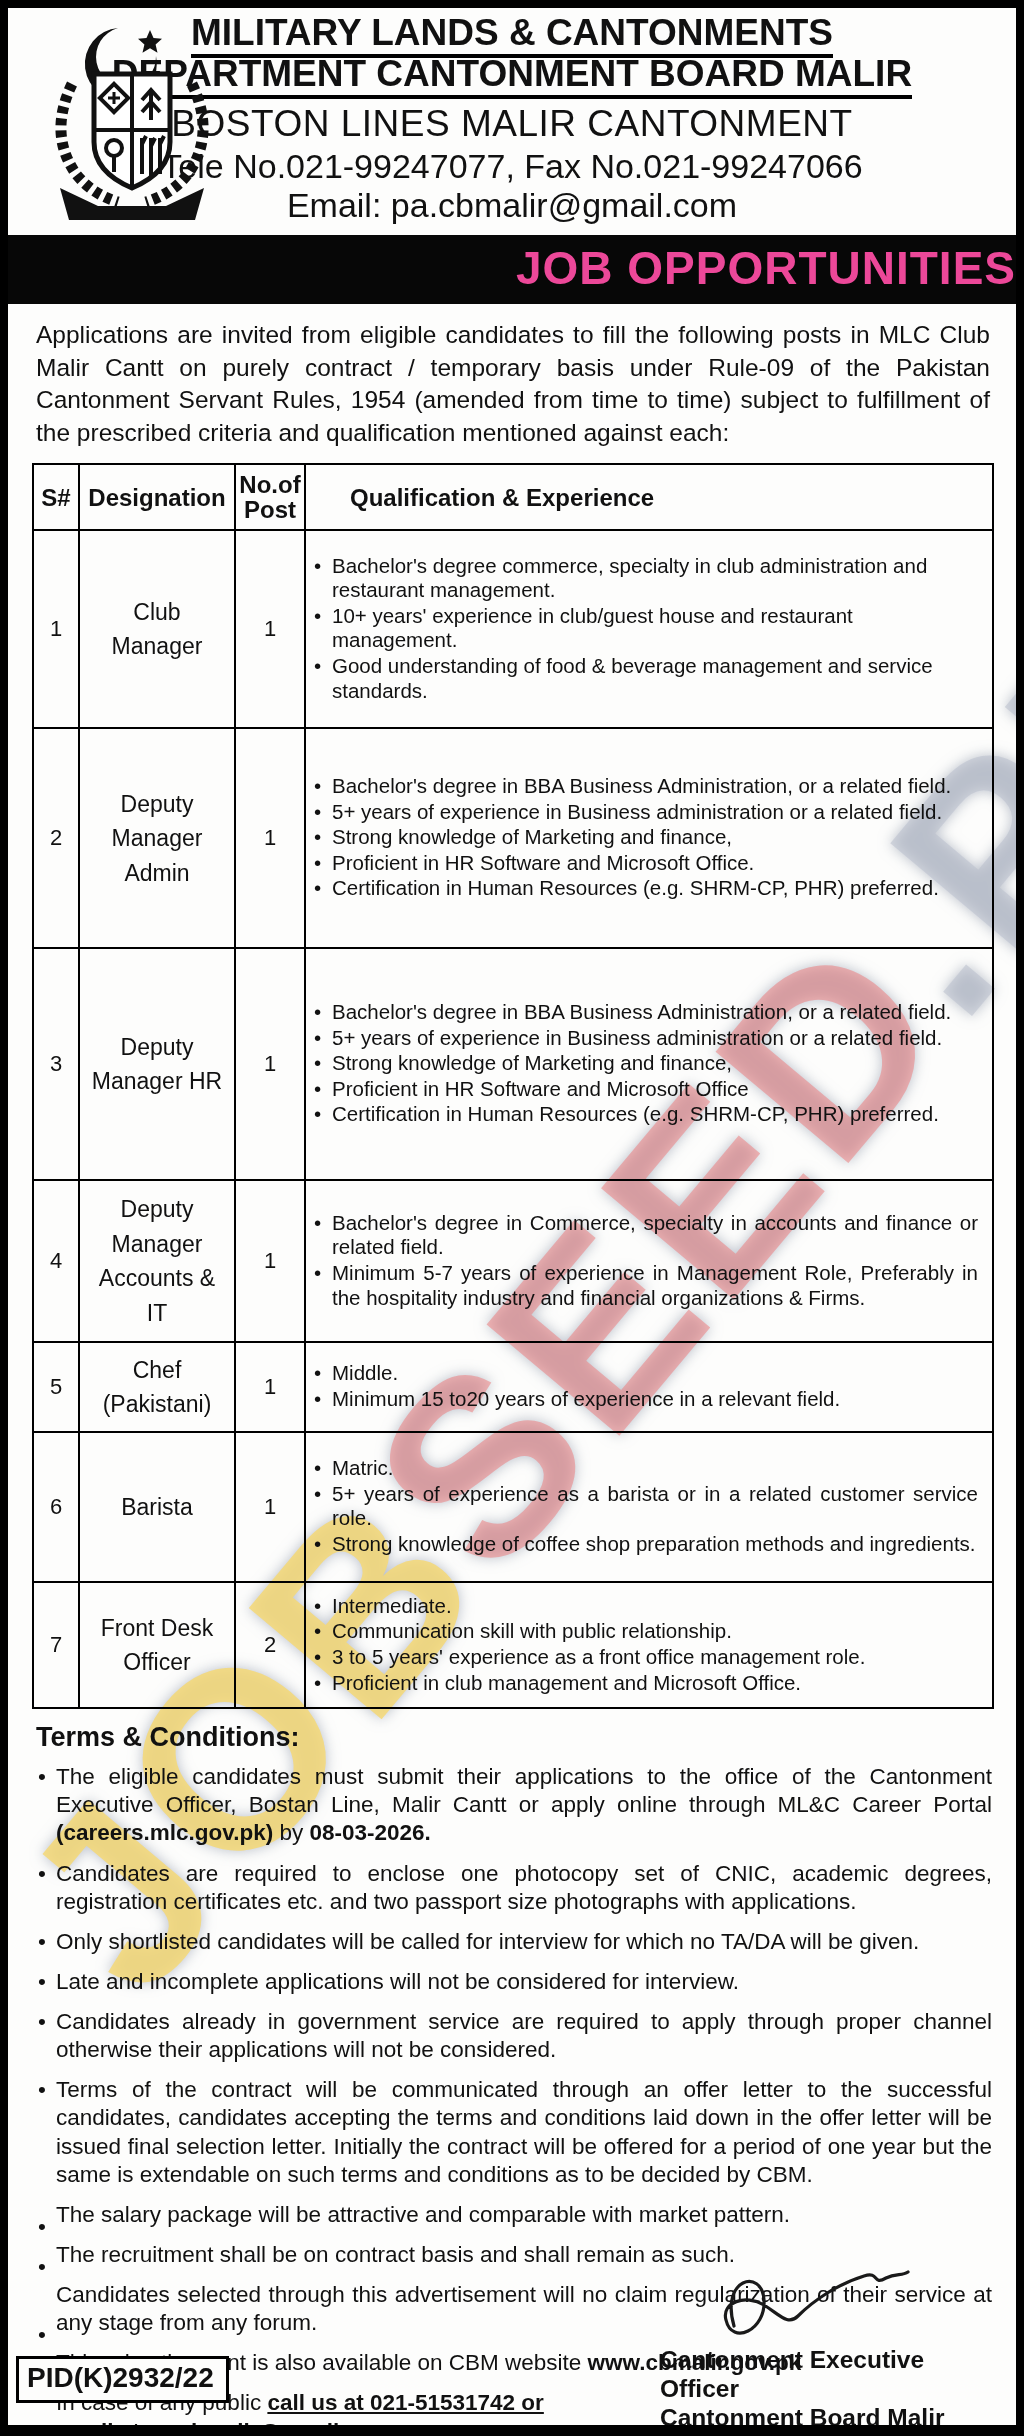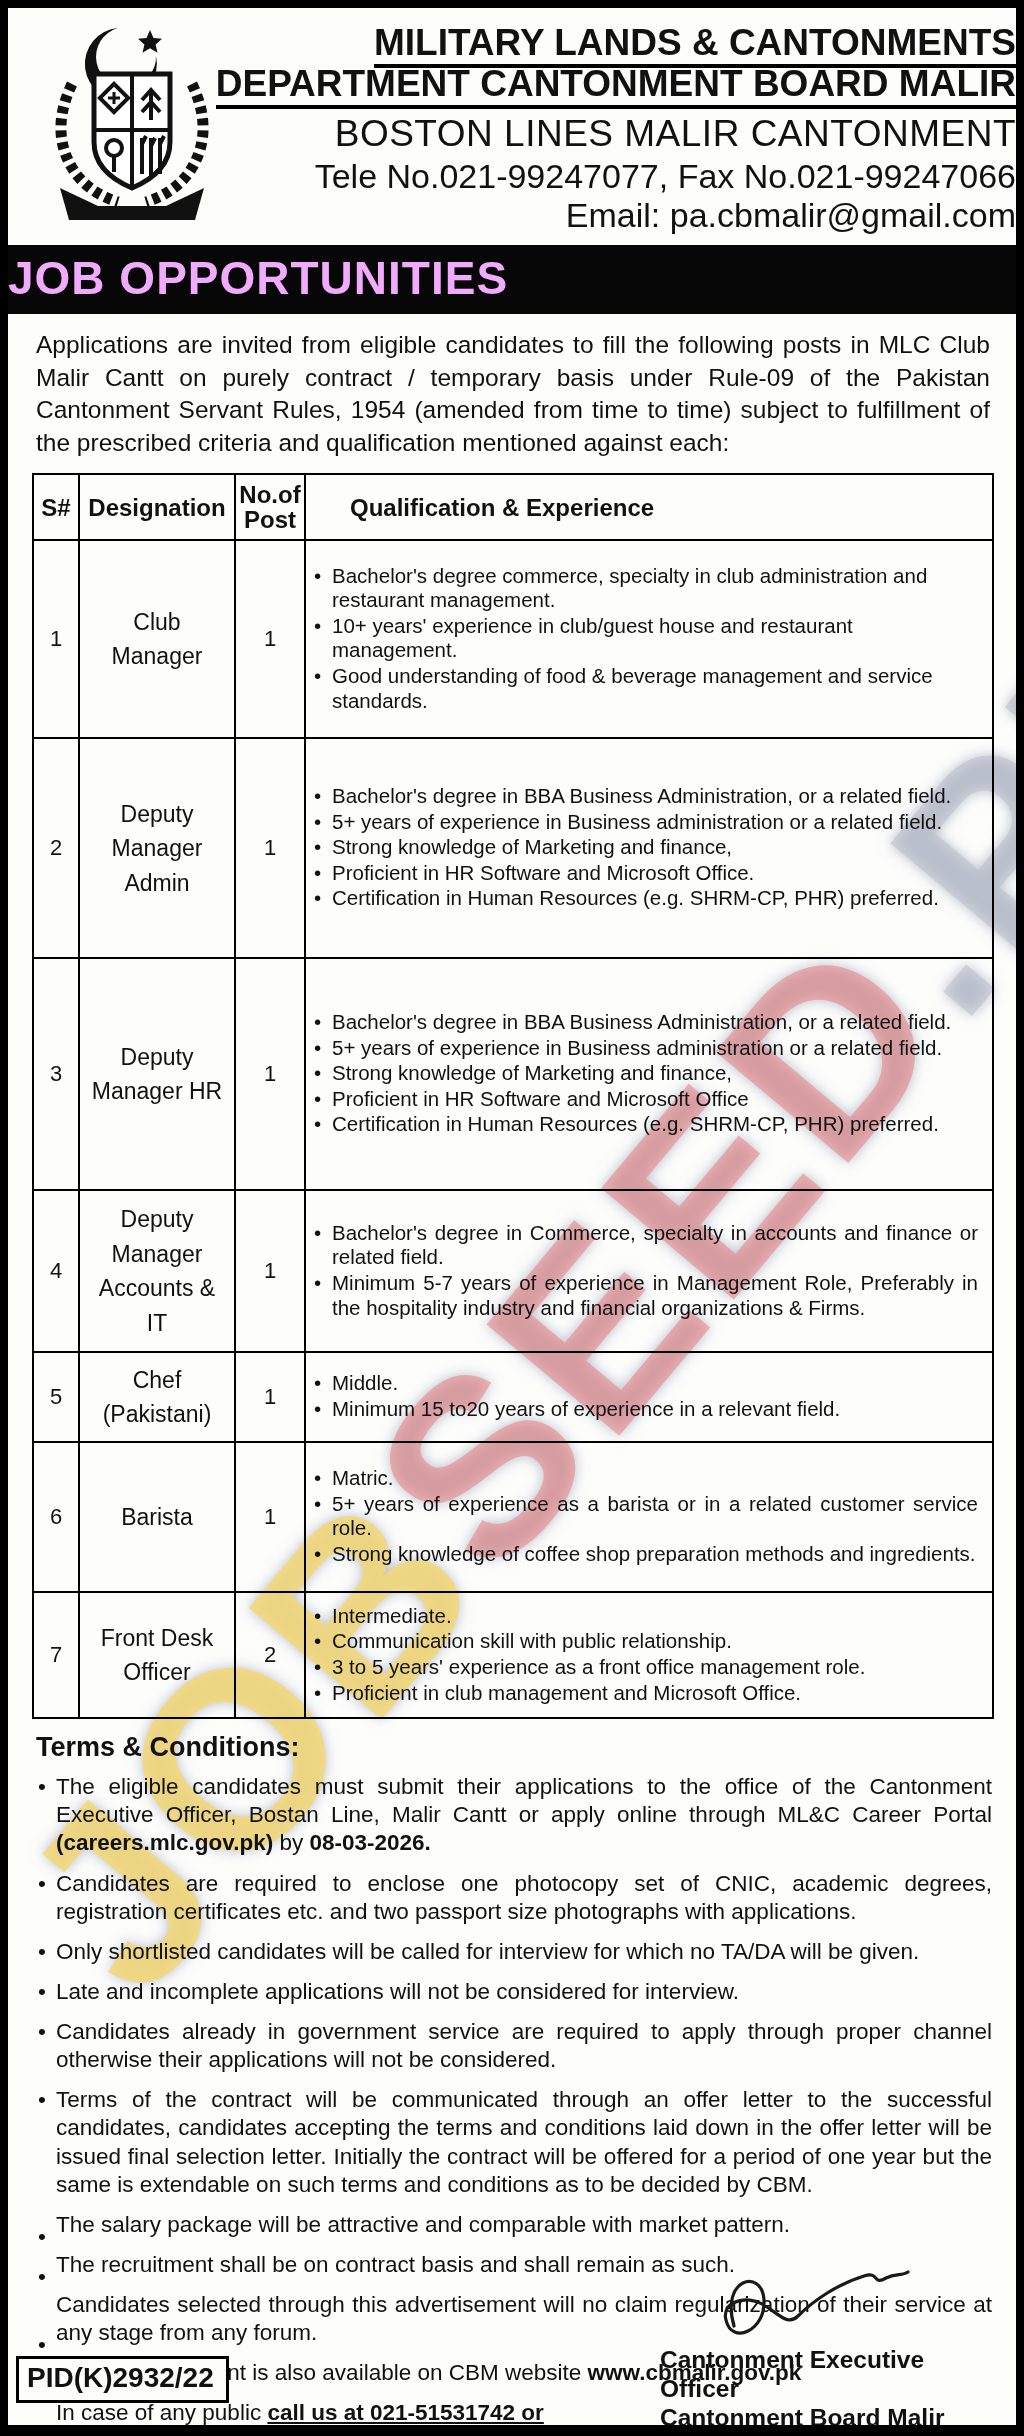--- a/index.html
+++ b/index.html
@@ -12,29 +12,29 @@
   .content{position:relative;z-index:1;}
   
   .watermark{
     position:absolute;left:-44px;top:1848px;z-index:0;
     transform:rotate(-50deg);transform-origin:0 0;
     font-size:252px;font-weight:bold;white-space:nowrap;letter-spacing:10px;
     pointer-events:none;
   }
   .watermark span{text-shadow:0 0 14px rgba(130,140,160,.55);}
   
-  header{position:relative;padding-top:14px;text-align:right;}
+  header{position:relative;padding-top:4px;text-align:center;}
   .crest{position:absolute;left:24px;top:14px;}
   .org-line{font-size:37px;font-weight:bold;line-height:1.12;}
   .org-line .ul{border-bottom:4px solid #000;padding-bottom:1px;}
   .addr-line{font-size:37px;line-height:1.1;margin-top:9px;letter-spacing:.5px;}
   .tele-line{font-size:34px;line-height:1.15;margin-top:2px;}
   .email-line{font-size:34px;line-height:1.15;}
   .banner{
-    margin-top:10px;background:#070707;color:#f0abfc;text-align:left;
+    margin-top:10px;background:#070707;color:#ec4899;text-align:right;
     font-size:46px;font-weight:bold;letter-spacing:1px;padding:6px 0 9px;
   }
   
   .intro{margin:15px 26px 13px 28px;font-size:24.5px;line-height:1.34;text-align:justify;}
   
   table{border-collapse:collapse;width:calc(100% - 46px);margin:0 22px 0 24px;}
   th,td{border:2.5px solid #000;}
   th{font-size:24px;line-height:1.05;padding:7px 2px;height:44px;}
   th.qual-h{text-align:left;padding-left:44px;}
   td.sno,td.posts{text-align:center;font-size:22px;width:42px;}

